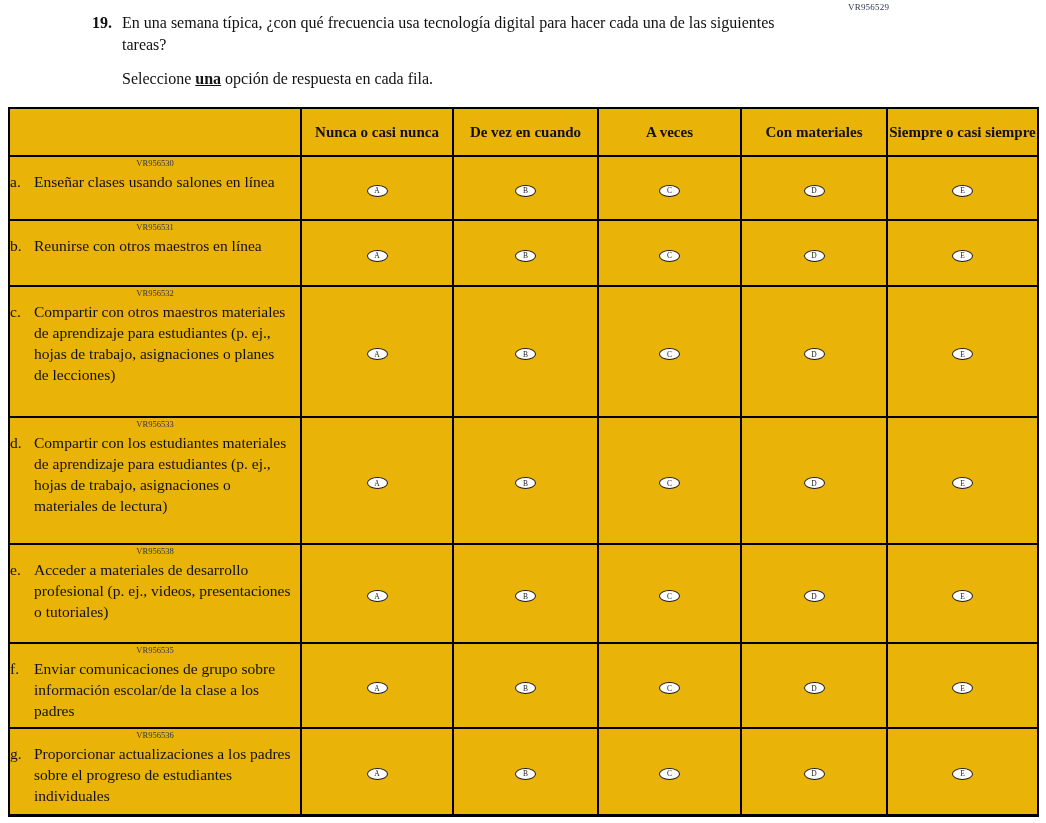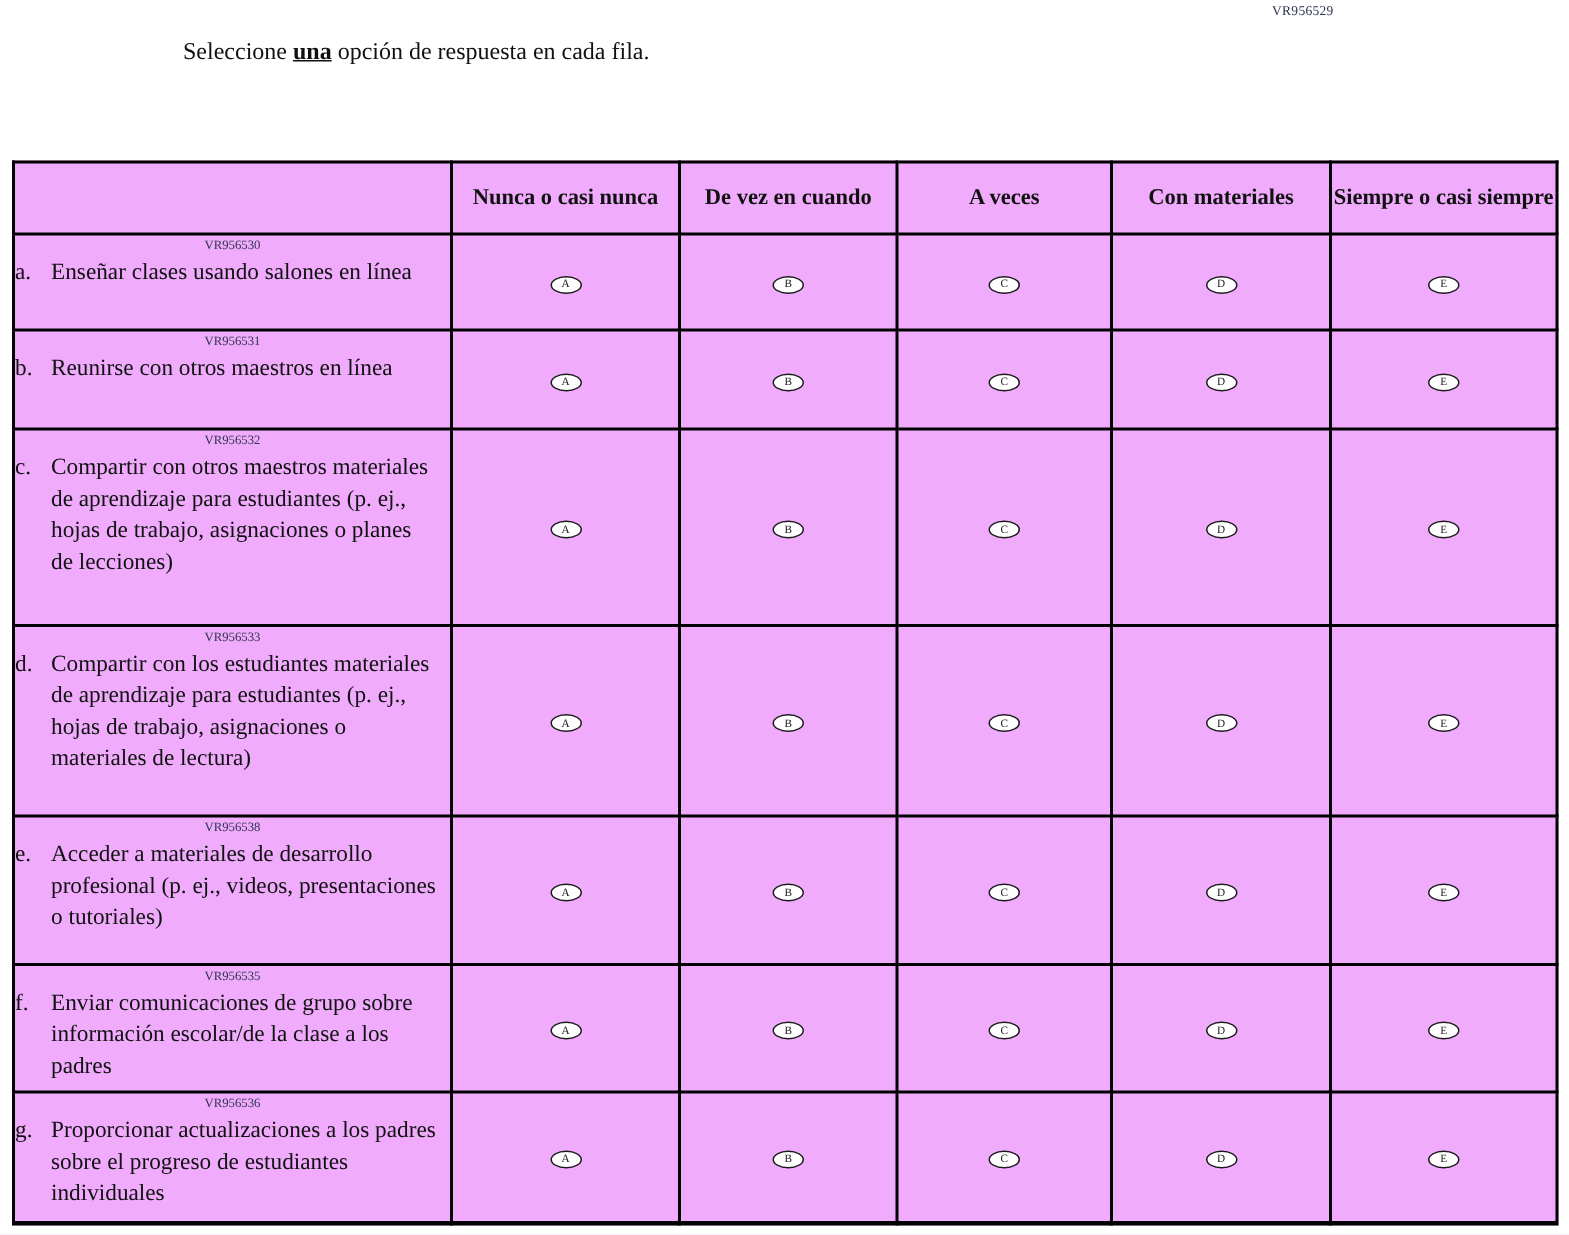--- a/index.html
+++ b/index.html
@@ -23,21 +23,21 @@
   .q-num{width:30px;flex:none;font-weight:bold;}
   .q-text{flex:1;}
   .instruction{margin-top:12px;margin-left:30px;}
   .bold{font-weight:bold;text-decoration:underline;}
 
   table.grid{
     position:absolute;left:8px;top:107px;
     width:1029px;
     border-collapse:collapse;
     table-layout:fixed;
-    background:#f0abfc;
+    background:#eab308;
   }
   table.grid th, table.grid td{
     border:2px solid #000000;
     padding:0;
   }
   table.grid{border:2px solid #000;border-bottom-width:3px;}
   thead th{
     height:46px;
     font-size:15px;font-weight:bold;line-height:18px;
     text-align:center;vertical-align:middle;
@@ -75,20 +75,24 @@
   }
 </style>
 </head>
 <body>
 
 <div class="page">
 
   <div class="top-code">VR956529</div>
 
   <div class="question-block">
+    <div class="q-row">
+      <span class="q-num">19.</span>
+      <span class="q-text">En una semana típica, ¿con qué frecuencia usa tecnología digital para hacer cada una de las siguientes tareas?</span>
+    </div>
     <div class="instruction"><span>Seleccione </span><span class="bold">una</span><span> opción de respuesta en cada fila.</span></div>
   </div>
 
   <table class="grid">
     <colgroup>
       <col style="width:292px">
         <col style="width:152px">
         <col style="width:145px">
         <col style="width:143px">
         <col style="width:146px">

